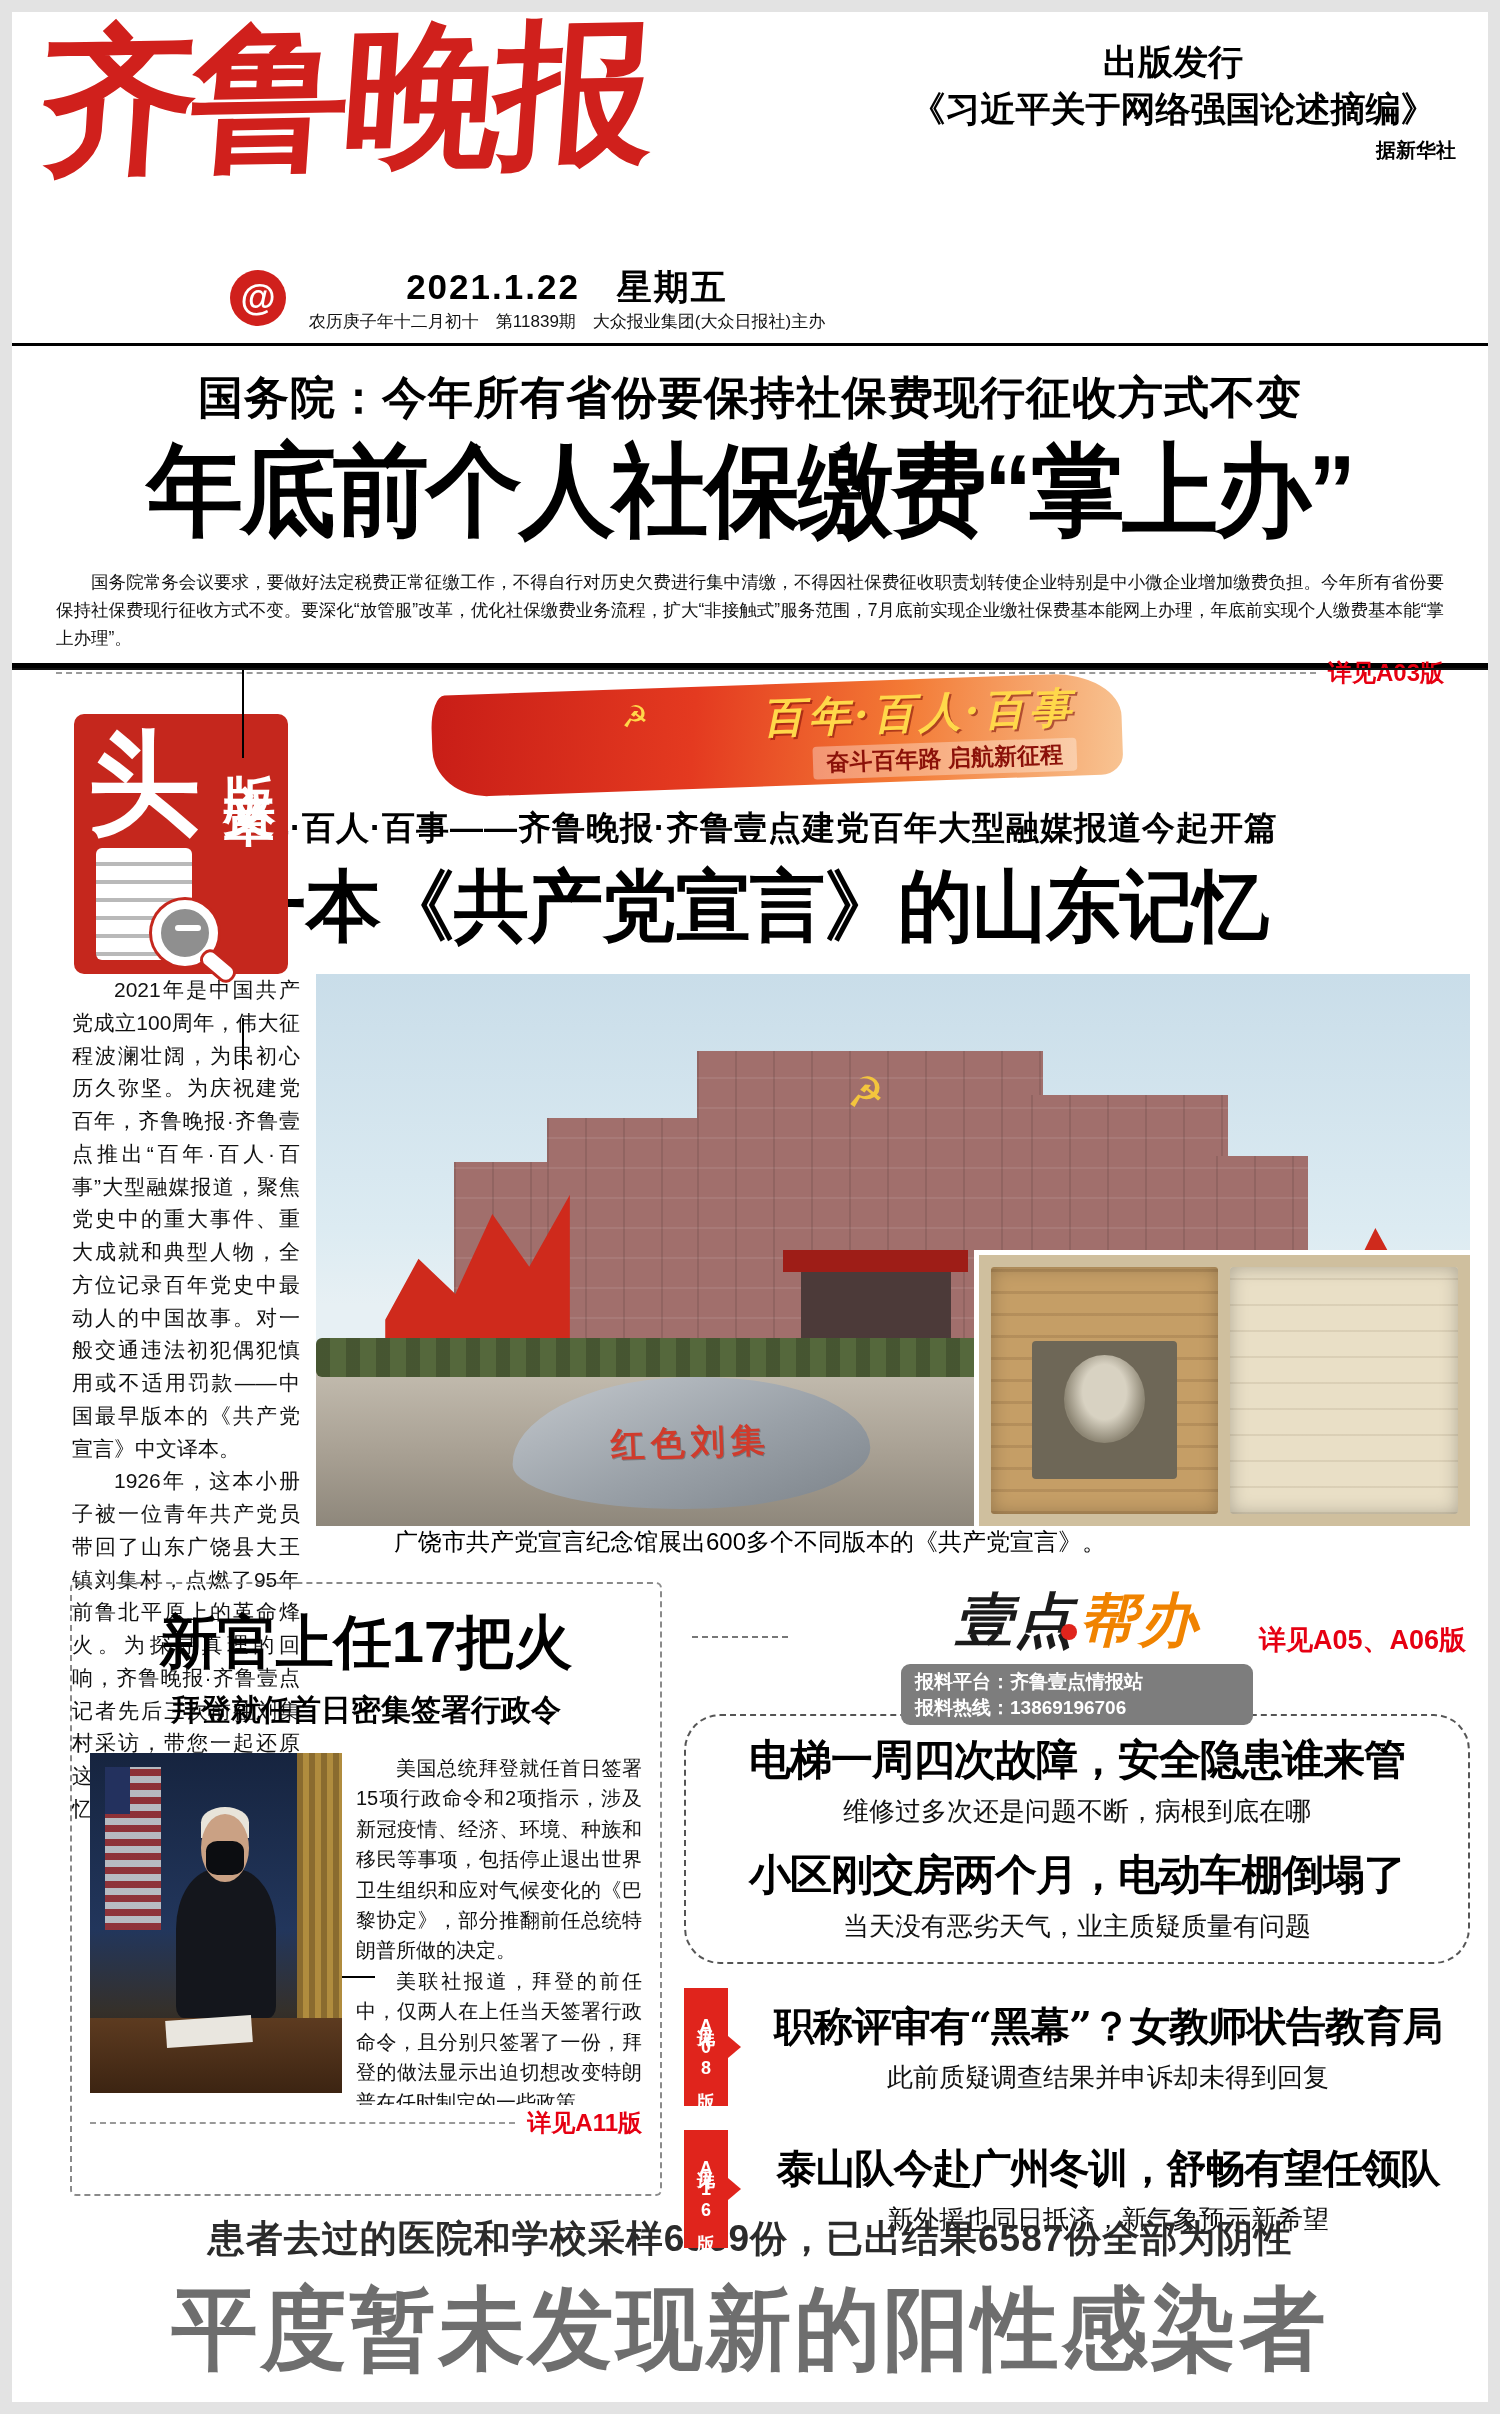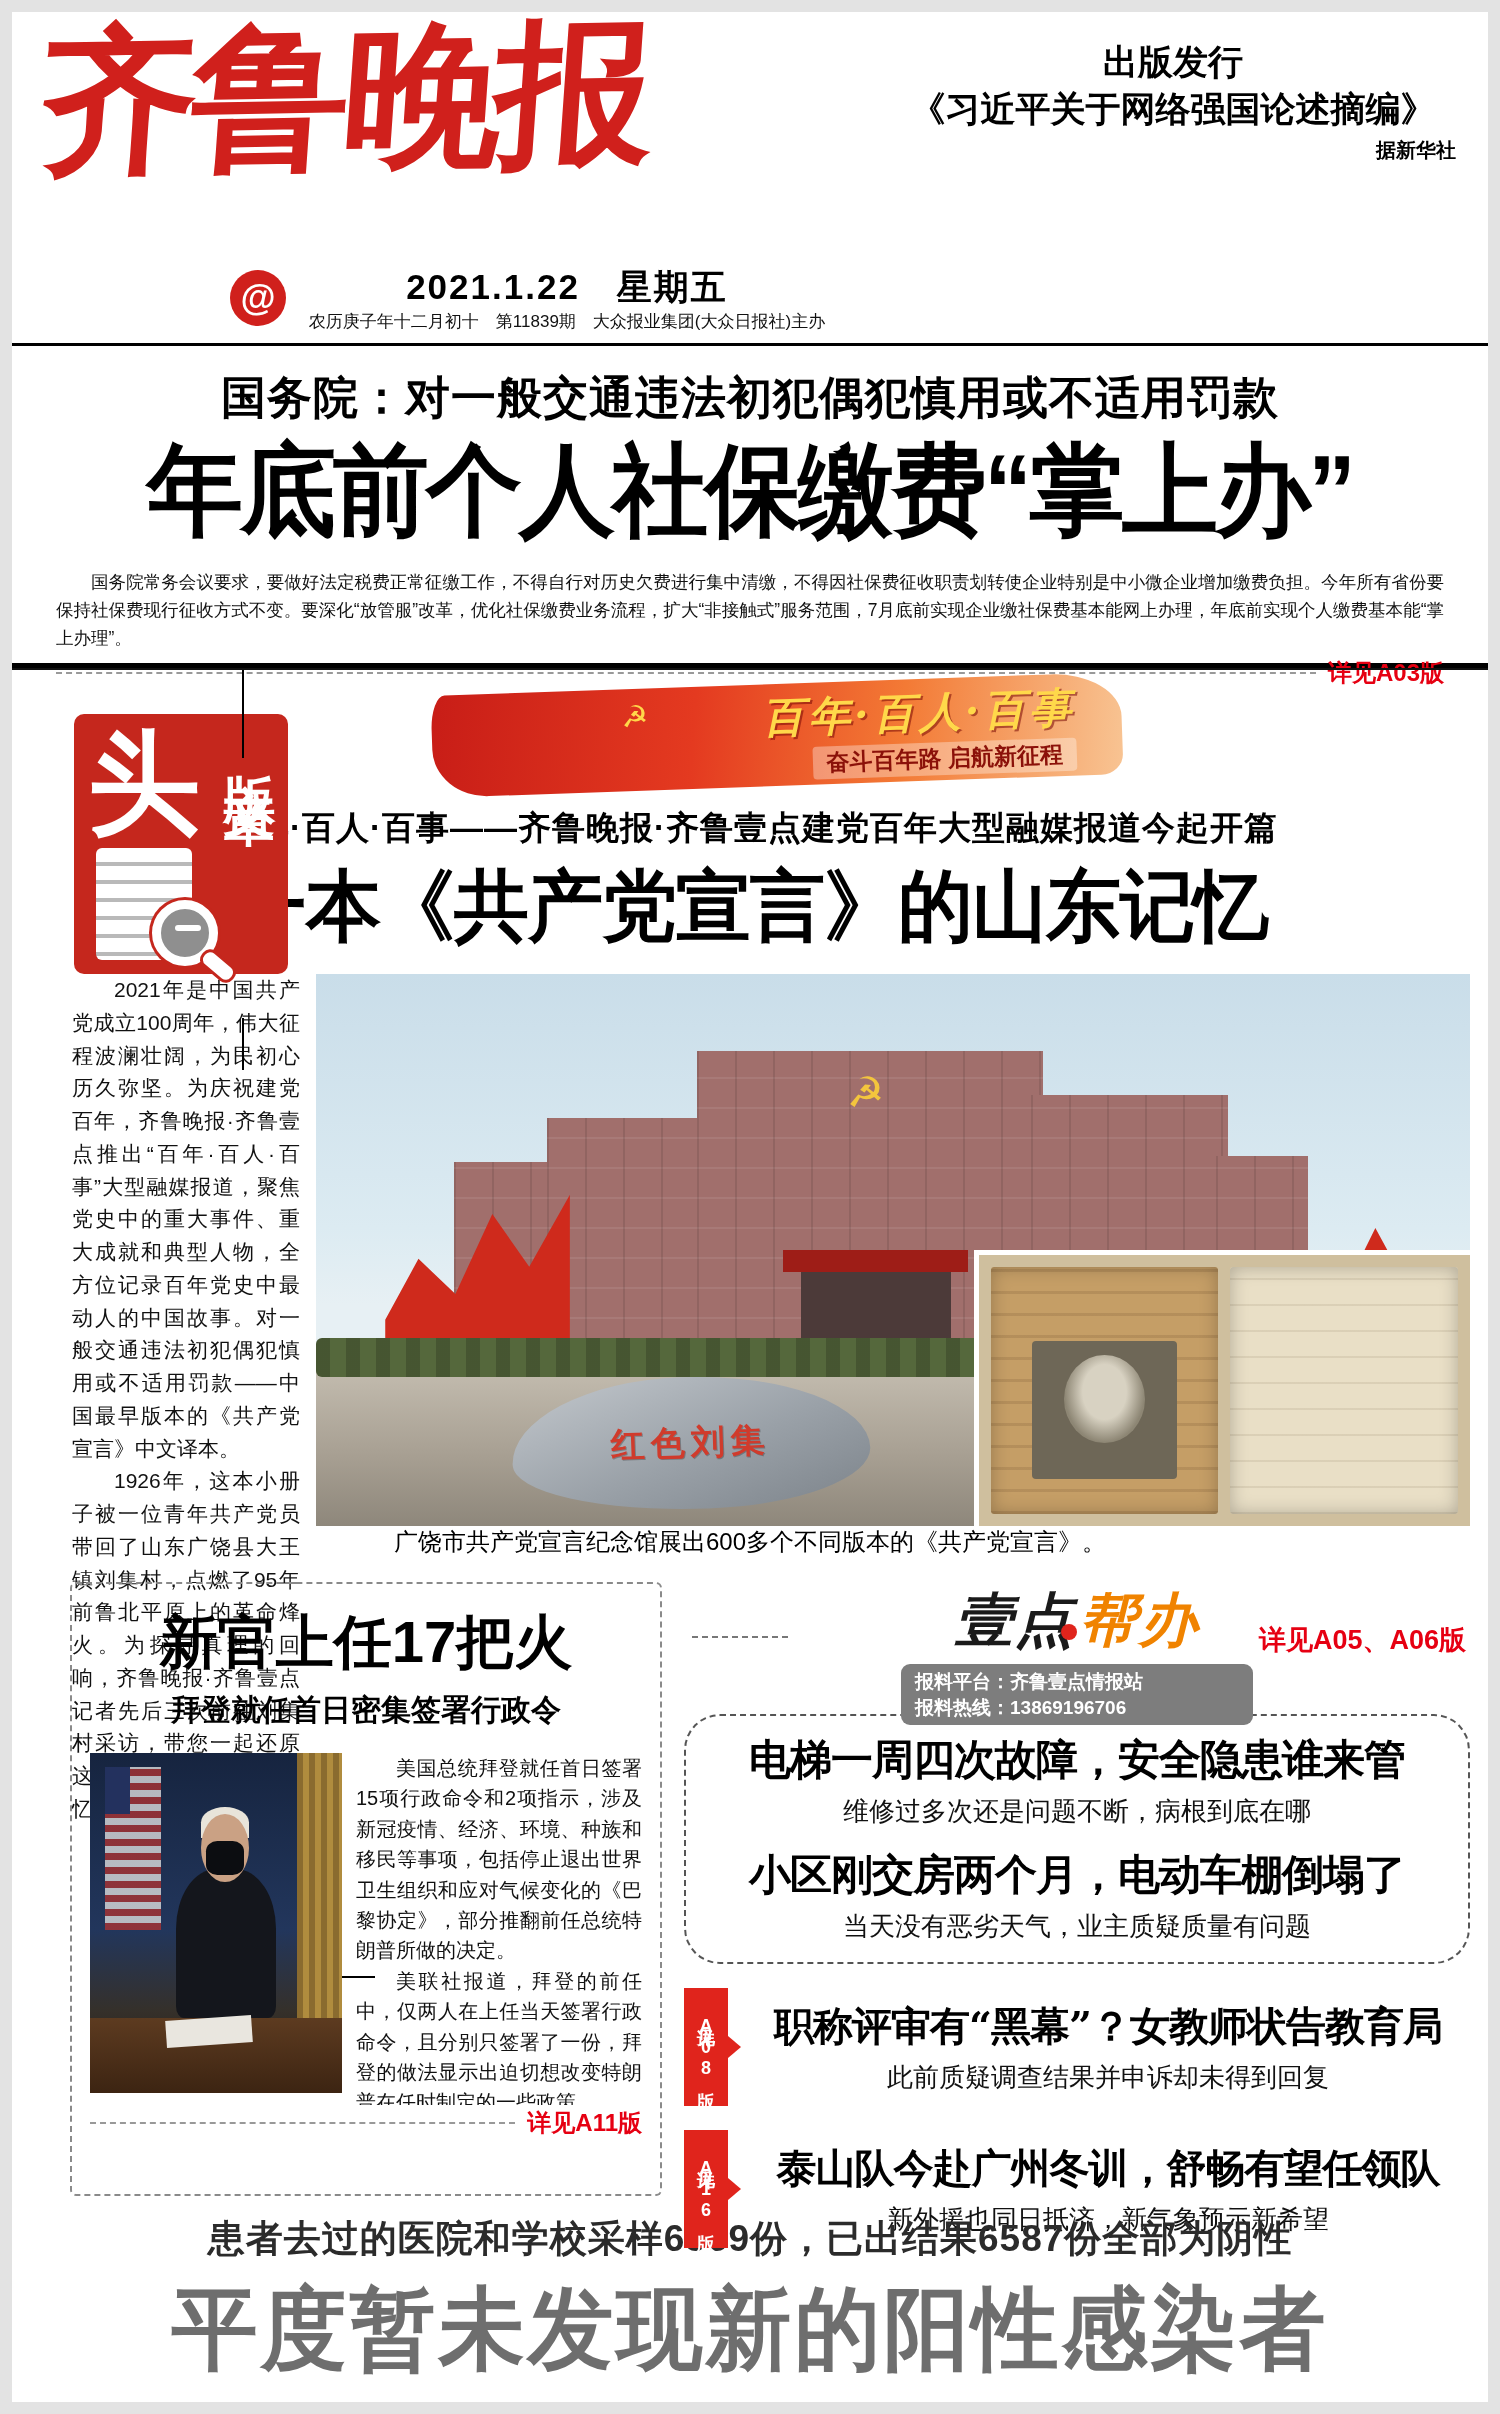--- a/index.html
+++ b/index.html
@@ -174,21 +174,21 @@
     <div class="top-right-article">
       <div class="tr-title">
         <div>出版发行</div>
         <div>《习近平关于网络强国论述摘编》</div>
       </div>
       <div class="tr-byline">据新华社</div>
     </div>
   </div>
 
   <div class="top-story">
-    <div class="ts-kicker">国务院：对一般交通违法初犯偶犯慎用或不适用罚款</div>
+    <div class="ts-kicker">国务院：今年所有省份要保持社保费现行征收方式不变</div>
     <div class="ts-headline">年底前个人社保缴费“掌上办”</div>
     <div class="ts-body">国务院常务会议要求，要做好法定税费正常征缴工作，不得自行对历史欠费进行集中清缴，不得因社保费征收职责划转使企业特别是中小微企业增加缴费负担。今年所有省份要保持社保费现行征收方式不变。要深化“放管服”改革，优化社保缴费业务流程，扩大“非接触式”服务范围，7月底前实现企业缴社保费基本能网上办理，年底前实现个人缴费基本能“掌上办理”。</div>
     <div class="see-row">
       <div class="dash"></div>
       <div class="see-red">详见A03版</div>
     </div>
   </div>
 
   <div class="feature">
     <div class="banner">

